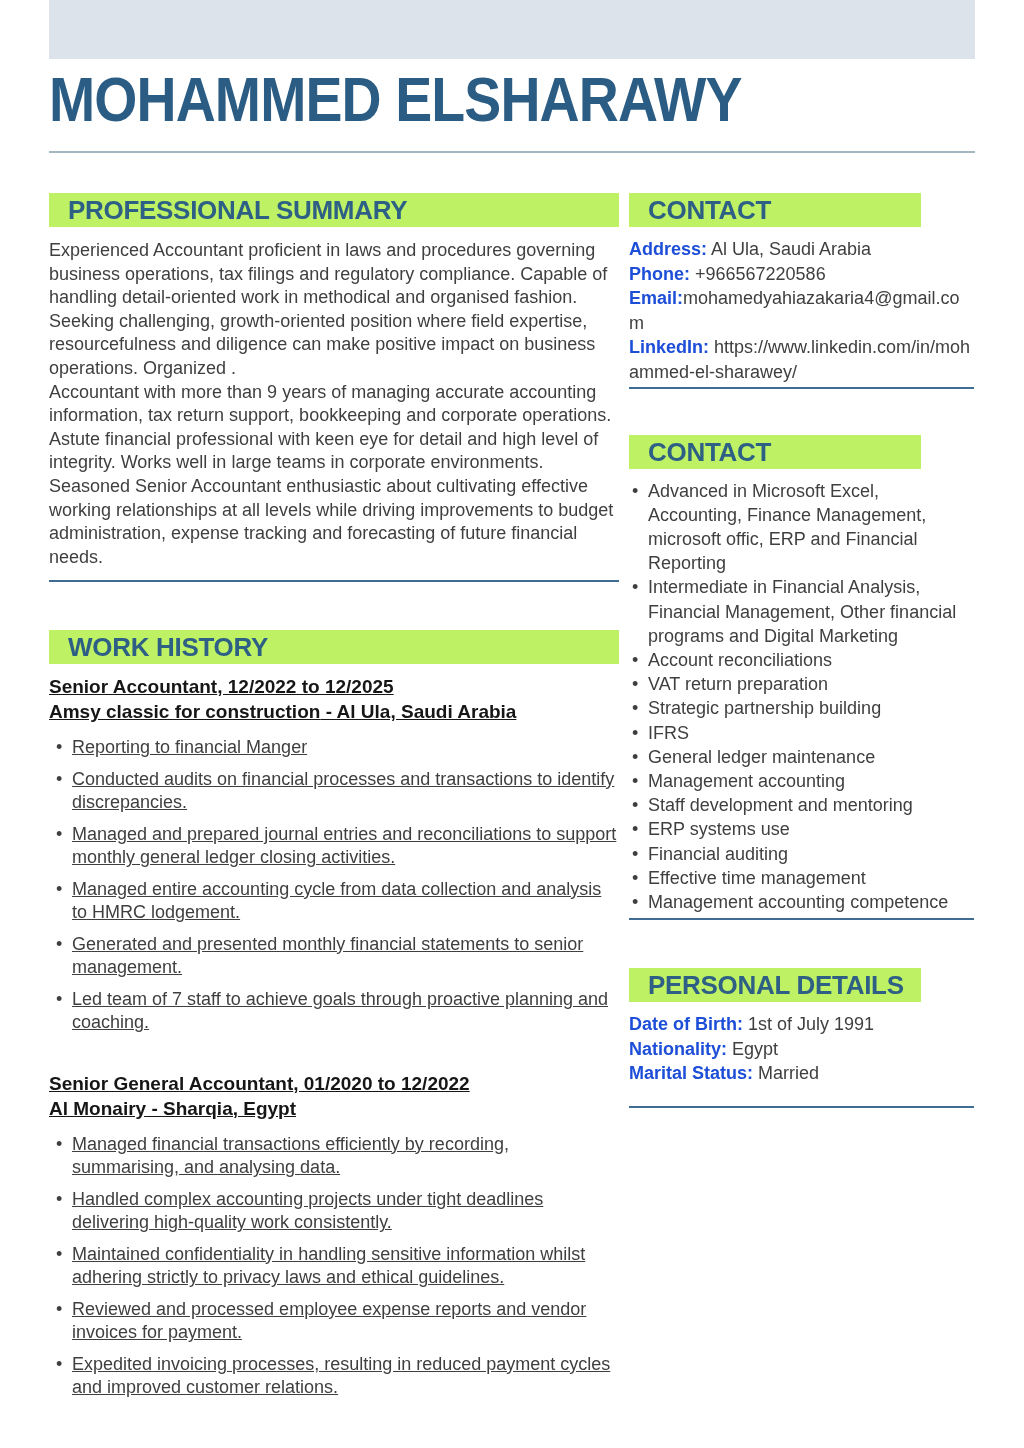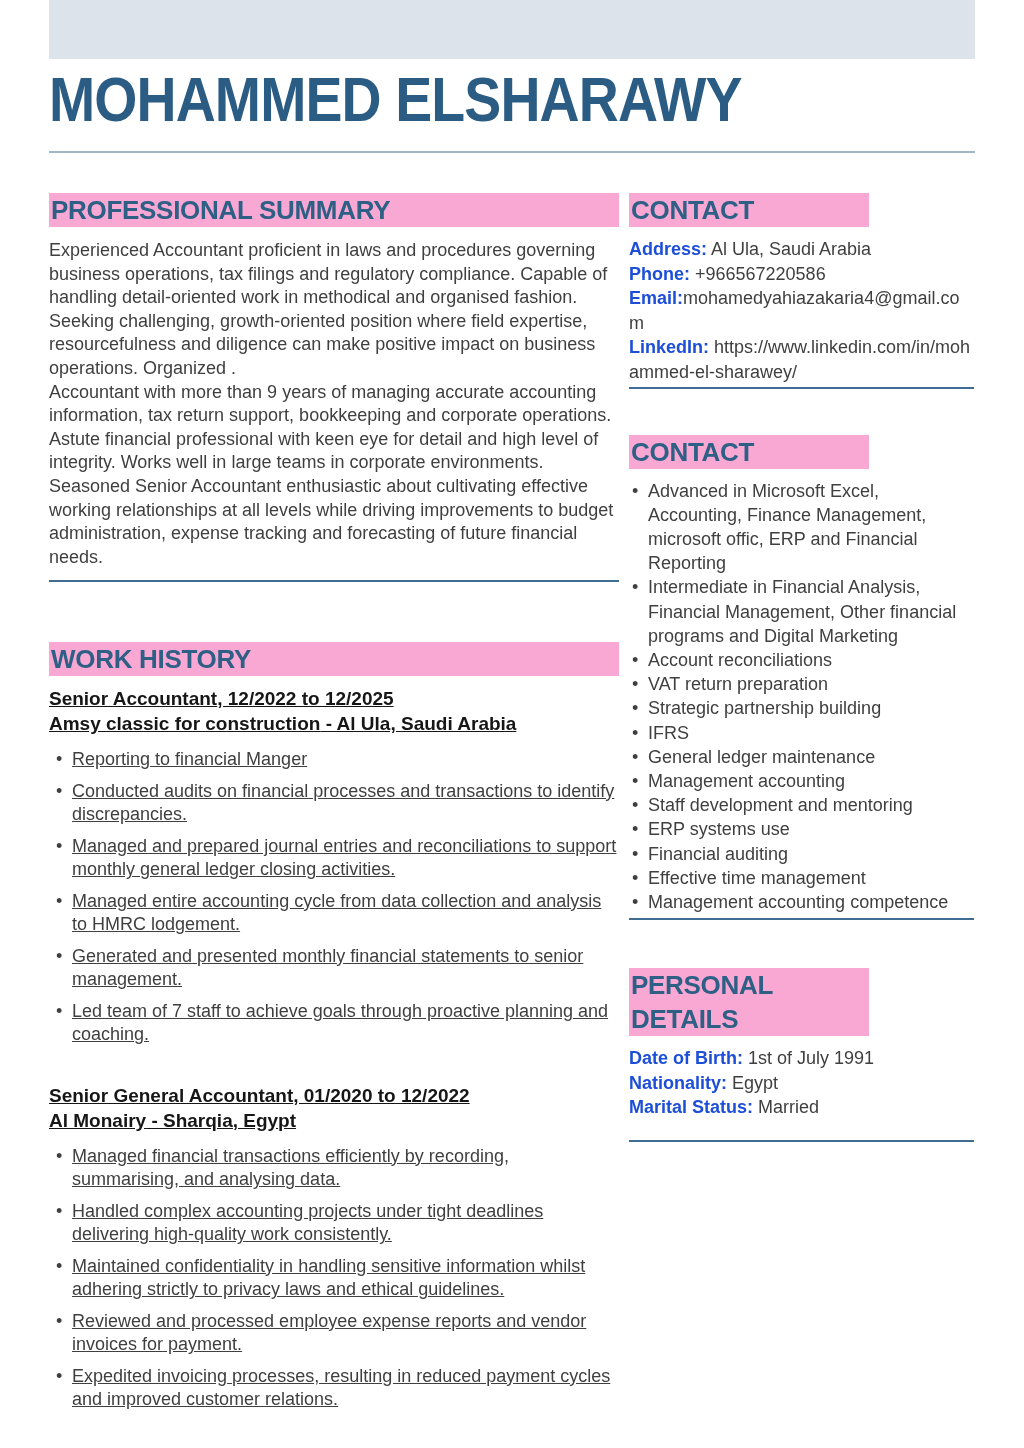--- a/index.html
+++ b/index.html
@@ -33,39 +33,39 @@
     display: grid;
     grid-template-columns: 570px 345px;
     column-gap: 10px;
     margin: 40px 49px 0;
     align-items: start;
   }
   h2 {
     margin: 0;
     font-size: 26px; font-weight: bold;
     color: #2e5f85;
-    background: #f9a8d4;
+    background: #bef264;
     line-height: 34px;
-    padding-left: 2px;
+    padding-left: 19px;
     letter-spacing: -0.3px;
   }
-  .col-right h2 { width: 240px; }
+  .col-right h2 { width: 292px; }
   .summary {
     margin: 12px 0 0;
     font-size: 18px; line-height: 23.6px;
     white-space: pre-line;
   }
   .divider {
     border-top: 2px solid #3f6c93;
   }
   .divider.after-summary { margin-top: 11px; }
   .divider.after-contact { margin-top: 2px; }
   .divider.after-skills { margin-top: 4px; }
   .divider.after-personal { margin-top: 20px; }
-  .work-heading { margin-top: 60px; }
+  .work-heading { margin-top: 48px; }
   .job-head {
     margin: 10px 0 0;
     font-size: 19px; line-height: 25px;
     font-weight: bold; color: #161616; text-decoration: underline;
   }
   .job-head p { margin: 0; }
   .job2 .job-head { margin-top: 36px; }
   ul.bullets {
     margin: 12px 0 0; padding: 0;
     list-style: none;

